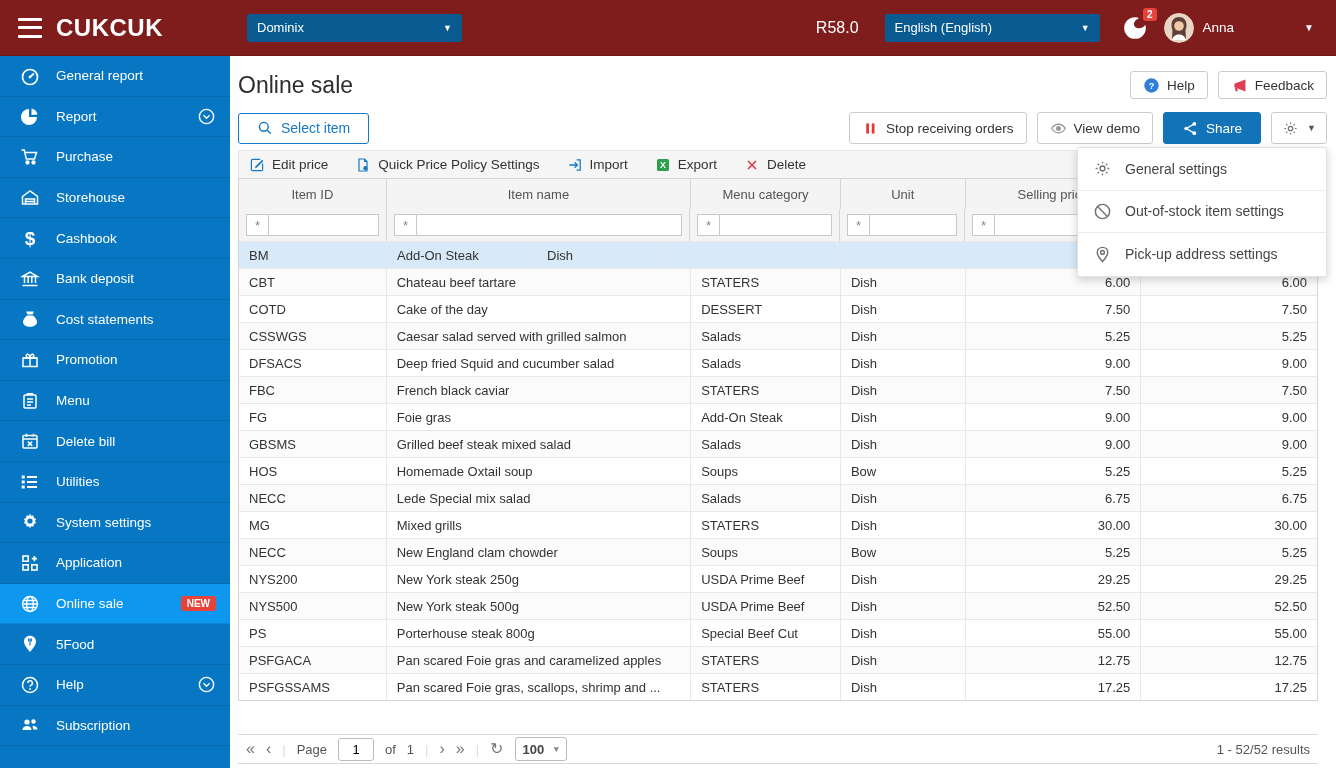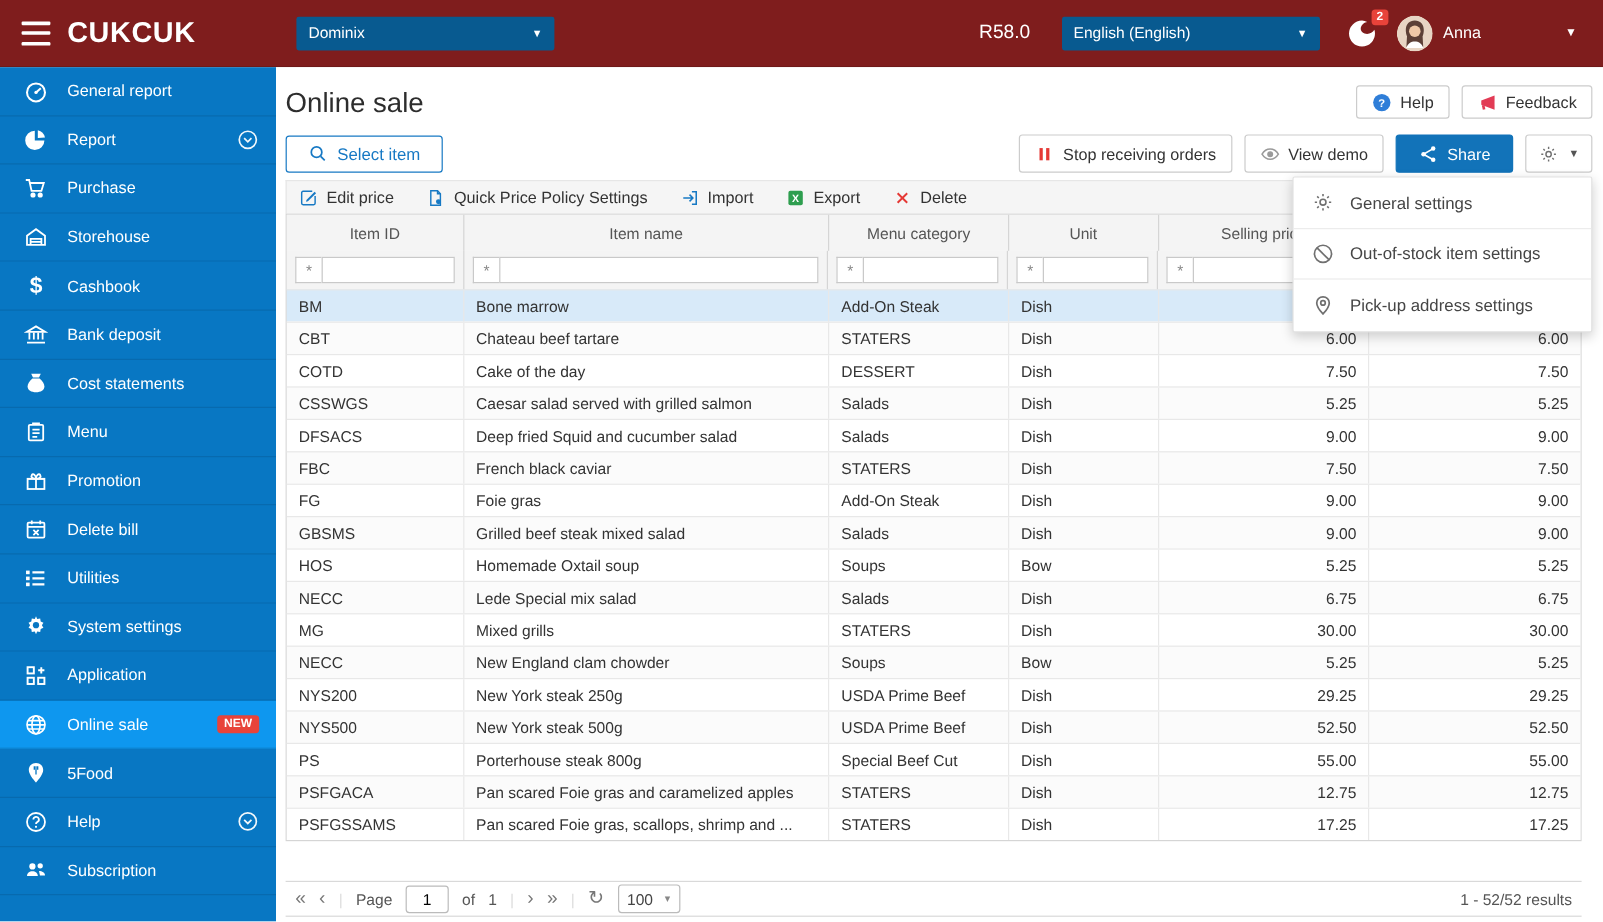--- a/index.html
+++ b/index.html
@@ -93,21 +93,21 @@
   .tcell:last-child { border-right:none; }
   .tcell.num { justify-content:flex-end; }
   
   .pager {
     width:1080px; margin-top:33px; border-top:1px solid #d9d9d9; border-bottom:1px solid #d9d9d9;
     height:30px; display:flex; align-items:center; gap:11px; font-size:13px; color:#555; padding:0 8px;
   }
   .pg-ic { color:#777; font-size:16px; background:none; border:none; cursor:pointer; padding:0; line-height:1; }
   .pg-sep { color:#ddd; }
   .page-input { width:36px; height:23px; border:1px solid #bbb; border-radius:3px; text-align:center; font-size:13px; font-family:inherit; }
-  .size-select { width:52px; height:24px; border:1px solid #bbb; border-radius:3px; display:flex; align-items:center; justify-content:space-between; padding:0 7px; color:#444; cursor:pointer; background:#fff; font-size:13px; }
+  .size-select { width:52px; height:24px; border:1px solid #bbb; border-radius:3px; display:flex; align-items:center; justify-content:space-between; padding:0 7px; color:#444; cursor:pointer; background:#fff; font-size:13px;font-weight:bold; }
   .size-select .caret { font-size:9px; color:#888; }
   .results { margin-left:auto; color:#555; }
   
   .settings-menu {
     position:absolute; top:91px; right:9px; width:250px; background:#fff;
     border:1px solid #e2e2e2; border-radius:2px; box-shadow:0 3px 10px rgba(0,0,0,.18); z-index:20;
   }
   .menu-item { height:42.5px; display:flex; align-items:center; gap:13px; padding:0 15px; font-size:14px; color:#454545; border-bottom:1px solid #ececec; cursor:pointer; }
   .menu-item:last-child { border-bottom:none; }
   .menu-item svg { width:19px; height:19px; color:#707070; }
@@ -216,36 +216,36 @@
             <svg viewBox="0 0 20 20" fill="currentColor">
               <path d="M7.5 5.5h5l1.5-3h-8z"></path>
               <path d="M7 6.5C4.5 8.5 3 11 3 13c0 3 3.1 4.8 7 4.8s7-1.8 7-4.8c0-2-1.5-4.5-4-6.5z"></path>
             </svg>
           </span>
           <span class="side-label">Cost statements</span>
         </div>
         <div class="side-item">
           <span class="side-icon" style="display: flex; align-items: center; justify-content: center;">
             <svg viewBox="0 0 20 20" fill="none" stroke="currentColor" stroke-width="1.5">
+              <rect x="3" y="8" width="14" height="8.5"></rect>
+              <path d="M3 8h14M10 8v8.5"></path>
+              <path d="M10 8C7 8 5.5 6.5 6.5 4.8 7.5 3.4 10 4.5 10 8zm0 0c3 0 4.5-1.5 3.5-3.2C12.5 3.4 10 4.5 10 8z"></path>
+            </svg>
+          </span>
+          <span class="side-label">Promotion</span>
+        </div>
+        <div class="side-item">
+          <span class="side-icon" style="display: flex; align-items: center; justify-content: center;">
+            <svg viewBox="0 0 20 20" fill="none" stroke="currentColor" stroke-width="1.5">
               <rect x="4" y="4" width="12" height="13" rx="1"></rect>
               <path d="M7.5 4V2.8h5V4"></path>
               <path d="M7 8h6M7 11h6M7 14h4"></path>
             </svg>
           </span>
           <span class="side-label">Menu</span>
-        </div>
-        <div class="side-item">
-          <span class="side-icon" style="display: flex; align-items: center; justify-content: center;">
-            <svg viewBox="0 0 20 20" fill="none" stroke="currentColor" stroke-width="1.5">
-              <rect x="3" y="8" width="14" height="8.5"></rect>
-              <path d="M3 8h14M10 8v8.5"></path>
-              <path d="M10 8C7 8 5.5 6.5 6.5 4.8 7.5 3.4 10 4.5 10 8zm0 0c3 0 4.5-1.5 3.5-3.2C12.5 3.4 10 4.5 10 8z"></path>
-            </svg>
-          </span>
-          <span class="side-label">Promotion</span>
         </div>
         <div class="side-item">
           <span class="side-icon" style="display: flex; align-items: center; justify-content: center;">
             <svg viewBox="0 0 20 20" fill="none" stroke="currentColor" stroke-width="1.5">
               <rect x="3" y="4.5" width="14" height="12.5" rx="1"></rect>
               <path d="M3 8h14M6.5 2.8v3M13.5 2.8v3"></path>
               <path d="M7.8 10.5l4.4 4.4M12.2 10.5l-4.4 4.4"></path>
             </svg>
           </span>
           <span class="side-label">Delete bill</span>
@@ -468,21 +468,20 @@
             <input class="finput" style="">
           </div>
           <div class="fcell" style="width: 176px;">
             <span class="fstar">*</span>
             <input class="finput" style="">
           </div>
         </div>
       <div id="tbody">
           <div class="trow sel">
             <div class="tcell" style="width: 148px;">BM</div>
-            <div class="tcell" style="width: 305px;">Bone marrow</div>
             <div class="tcell" style="width: 150px;">Add-On Steak</div>
             <div class="tcell" style="width: 125px;">Dish</div>
             <div class="tcell num" style="width: 176px;"></div>
             <div class="tcell num" style="width: 176px;"></div>
           </div>
           <div class="trow alt">
             <div class="tcell" style="width: 148px;">CBT</div>
             <div class="tcell" style="width: 305px;">Chateau beef tartare</div>
             <div class="tcell" style="width: 150px;">STATERS</div>
             <div class="tcell" style="width: 125px;">Dish</div>

